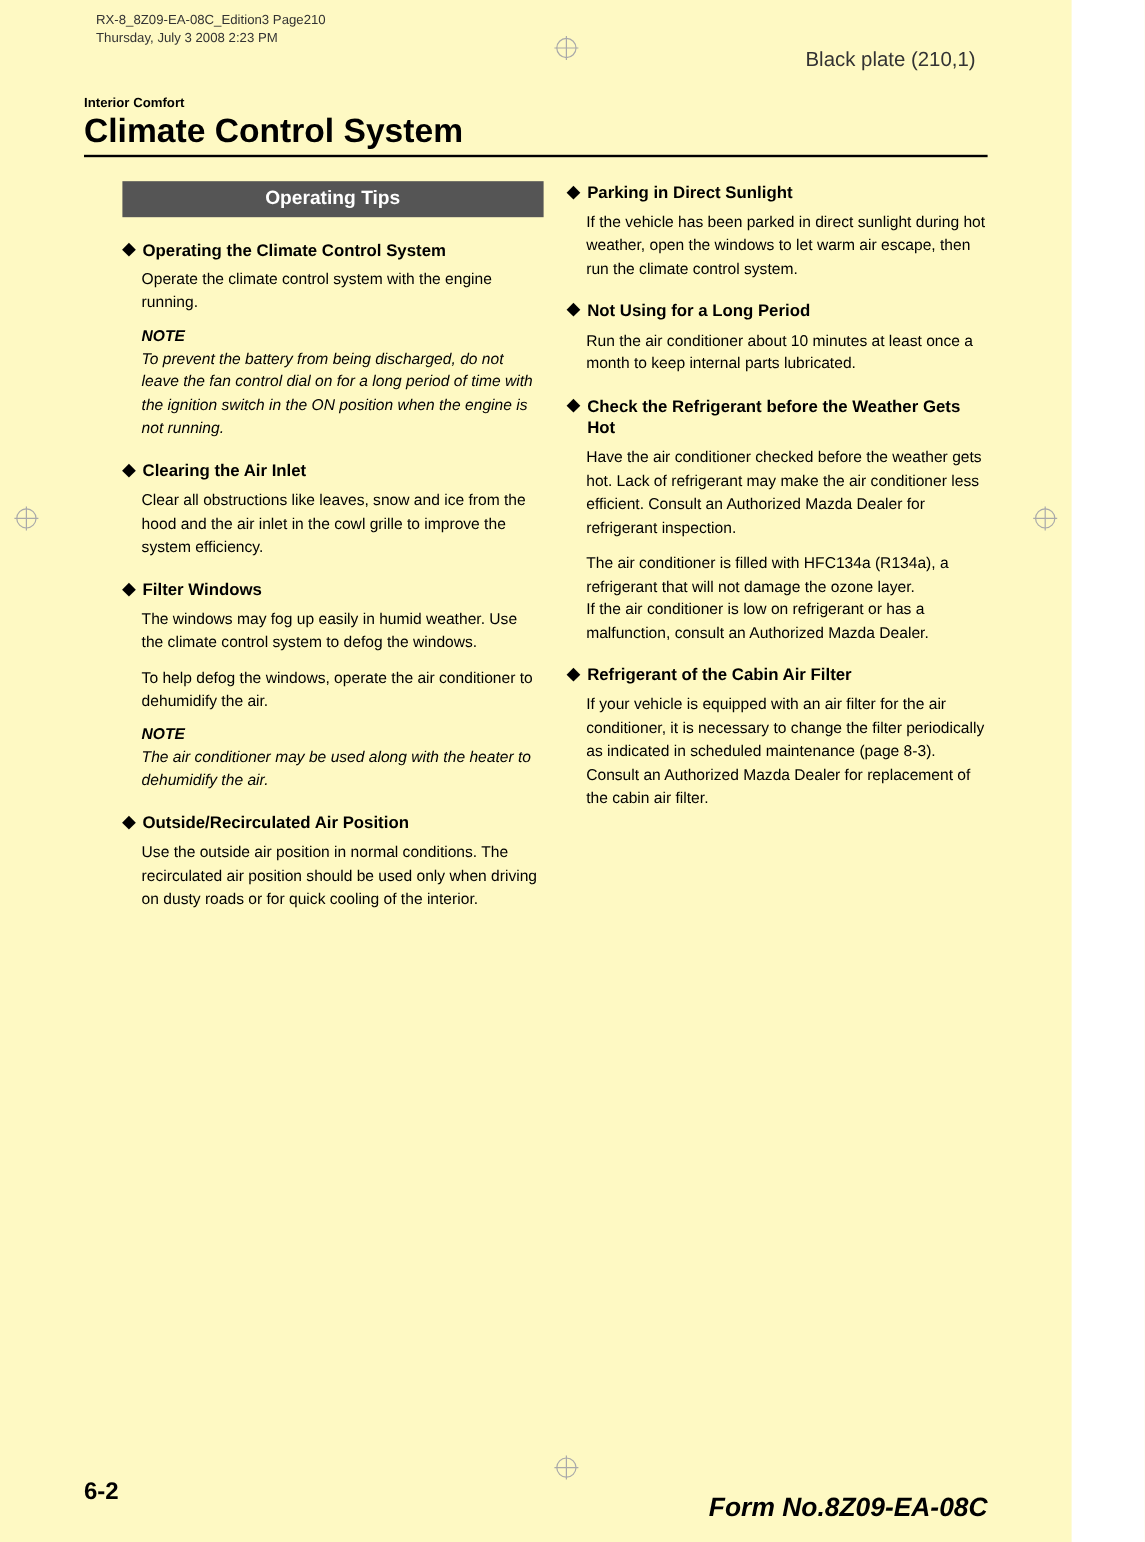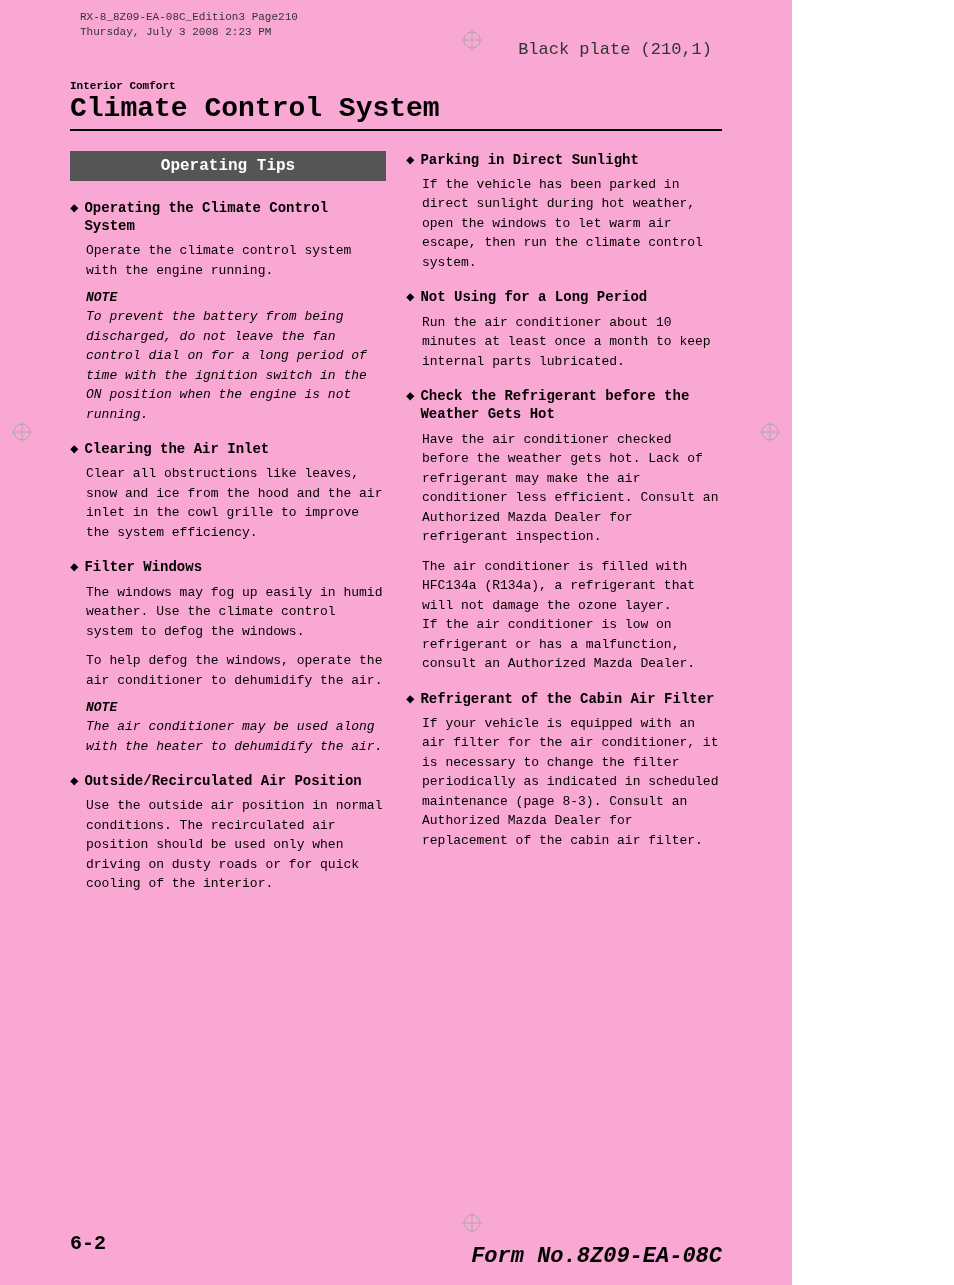--- a/index.html
+++ b/index.html
@@ -6,26 +6,25 @@
     body {
       width: 954px;
       min-height: 1285px;
       background: #fff;
       font-family: Arial, Helvetica, sans-serif;
       font-size: 14px;
       color: #000;
       position: relative;
     }
     .page-outer {
-      width: 792px;
+      width: 893px;
       min-height: 1285px;
-      background: #f9a8d4;
+      background: #fef9c3;
       position: relative;
       padding: 0;
-      font-family: Liberation Mono, monospace;
     }
     
     .print-header {
       position: absolute;
       top: 10px;
       left: 80px;
       font-size: 11px;
       color: #333;
       line-height: 1.4;
     }
@@ -58,20 +57,21 @@
     }
     .title-rule {
       border: none;
       border-top: 2px solid #000;
       margin-bottom: 20px;
     }
     
     .two-col {
       display: flex;
       gap: 20px;
+      margin-left: 32px;
     }
     .col-left {
       flex: 1;
     }
     .col-right {
       flex: 1;
     }
     
     .tips-banner {
       background: #555;

